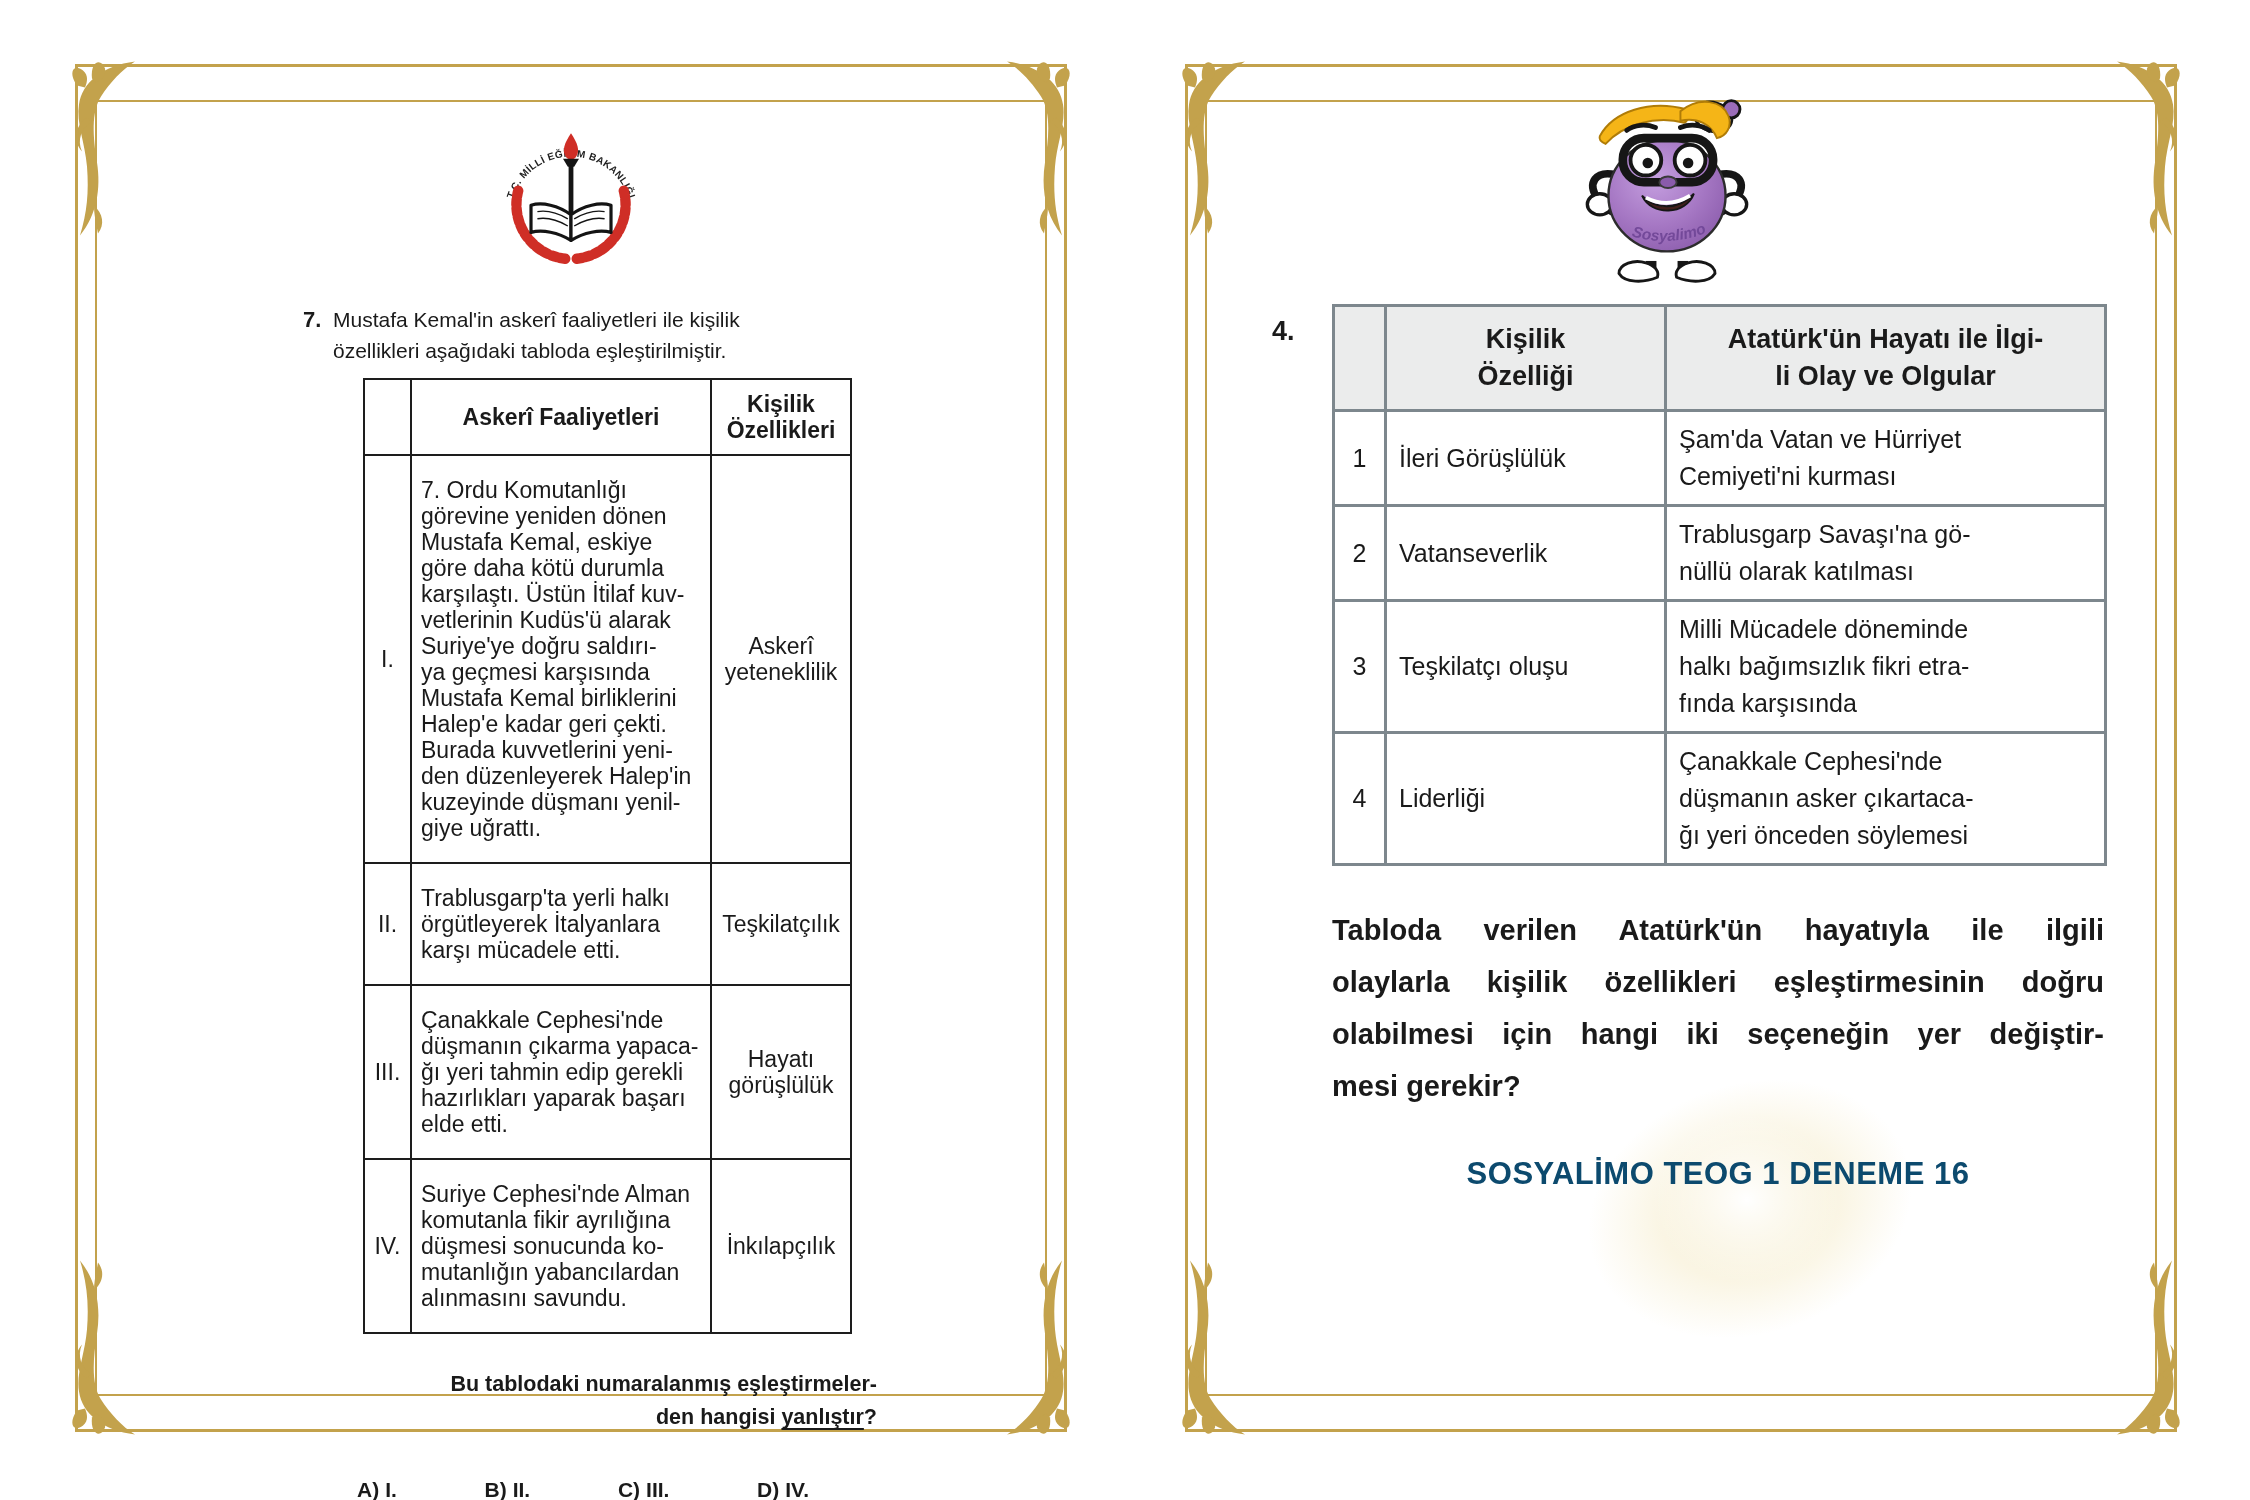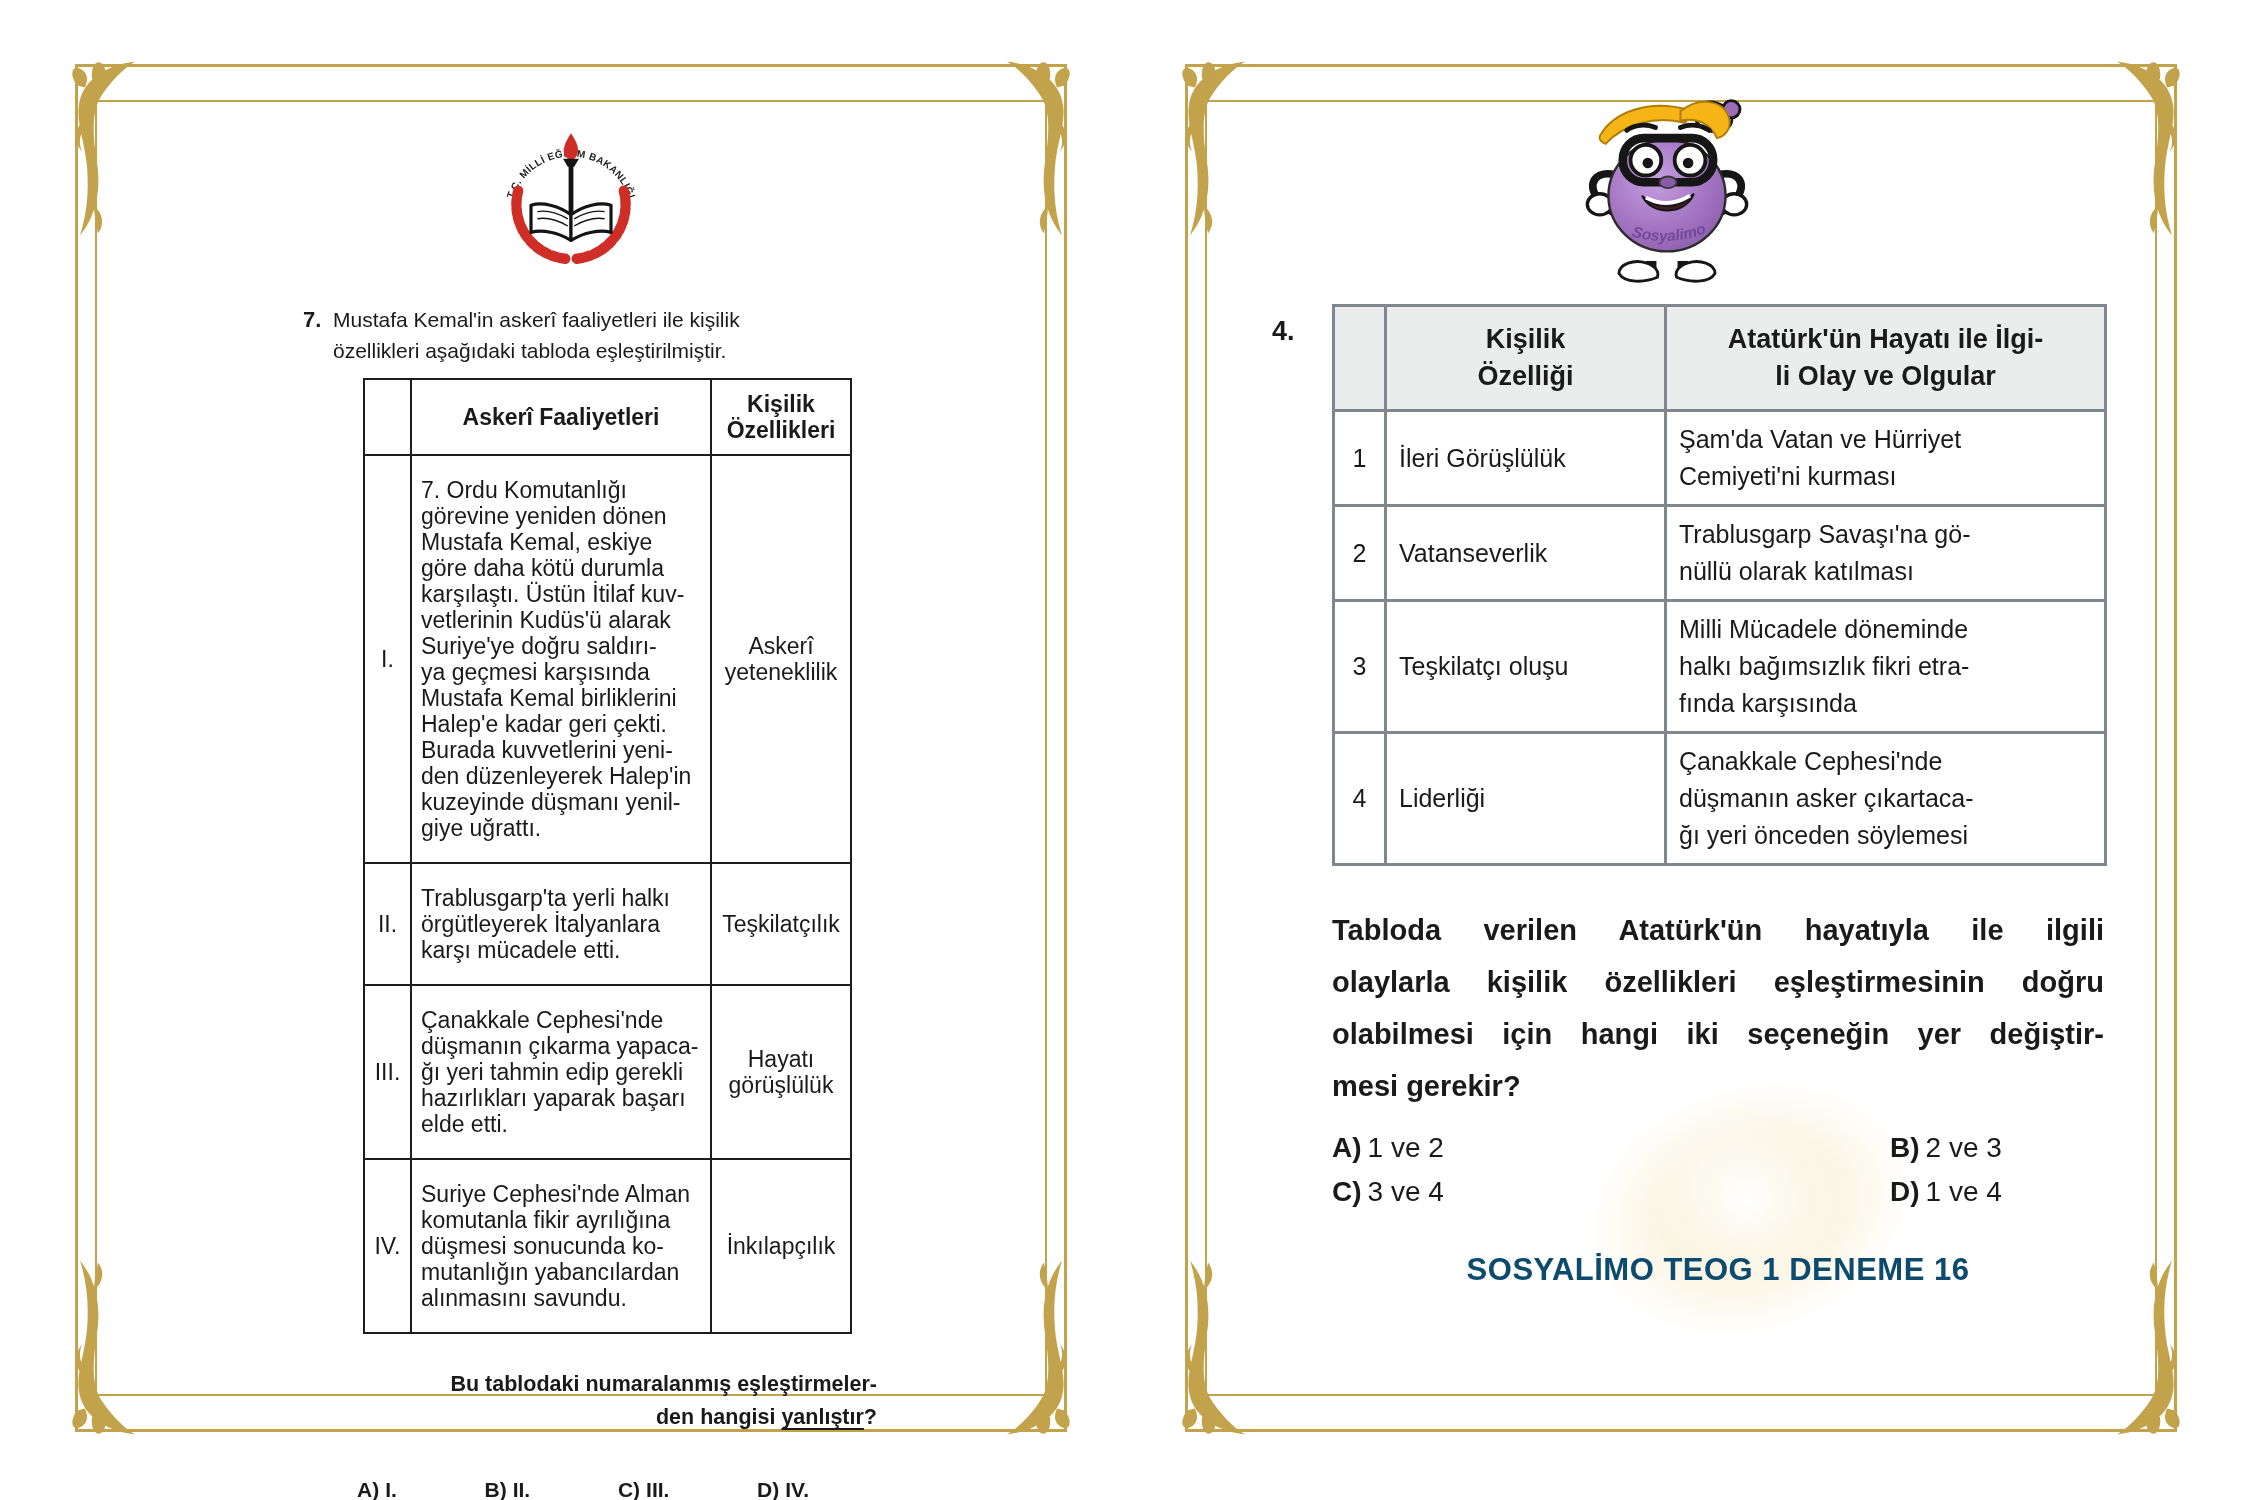--- a/index.html
+++ b/index.html
@@ -302,22 +302,16 @@
     </tbody>
       </table>
 
     <div class="q4-text">
       <span class="just">Tabloda verilen Atatürk'ün hayatıyla ile ilgili
 olaylarla kişilik özellikleri eşleştirmesinin doğru
 olabilmesi için hangi iki seçeneğin yer değiştir-</span>
       <span class="last">mesi gerekir?</span>
     </div>
 
-    <div class="opts-right">
-      <div class="opt"><span class="opt-label">A)</span><span>1 ve 2</span></div>
-      <div class="opt"><span class="opt-label">B)</span><span>2 ve 3</span></div>
-      <div class="opt"><span class="opt-label">C)</span><span>3 ve 4</span></div>
-      <div class="opt"><span class="opt-label">D)</span><span>1 ve 4</span></div>
-    </div>
 
     <div class="footer">SOSYALİMO TEOG 1 DENEME 16</div>
   </div>
 </div>
 
 </body></html>

